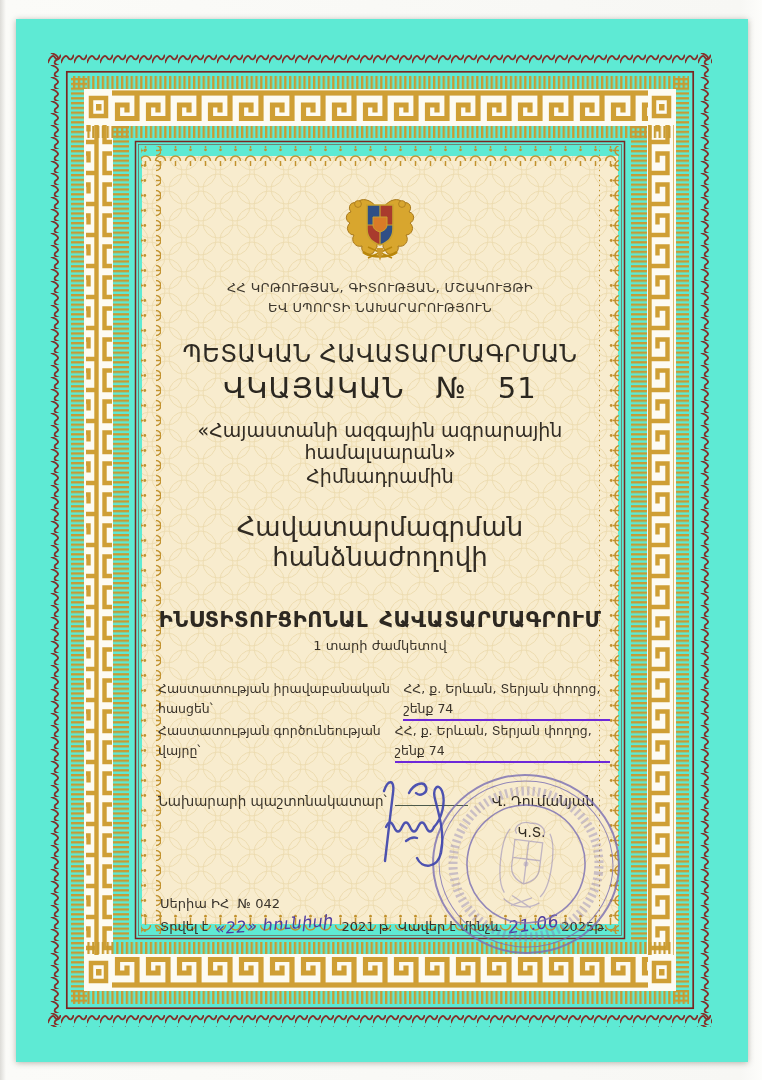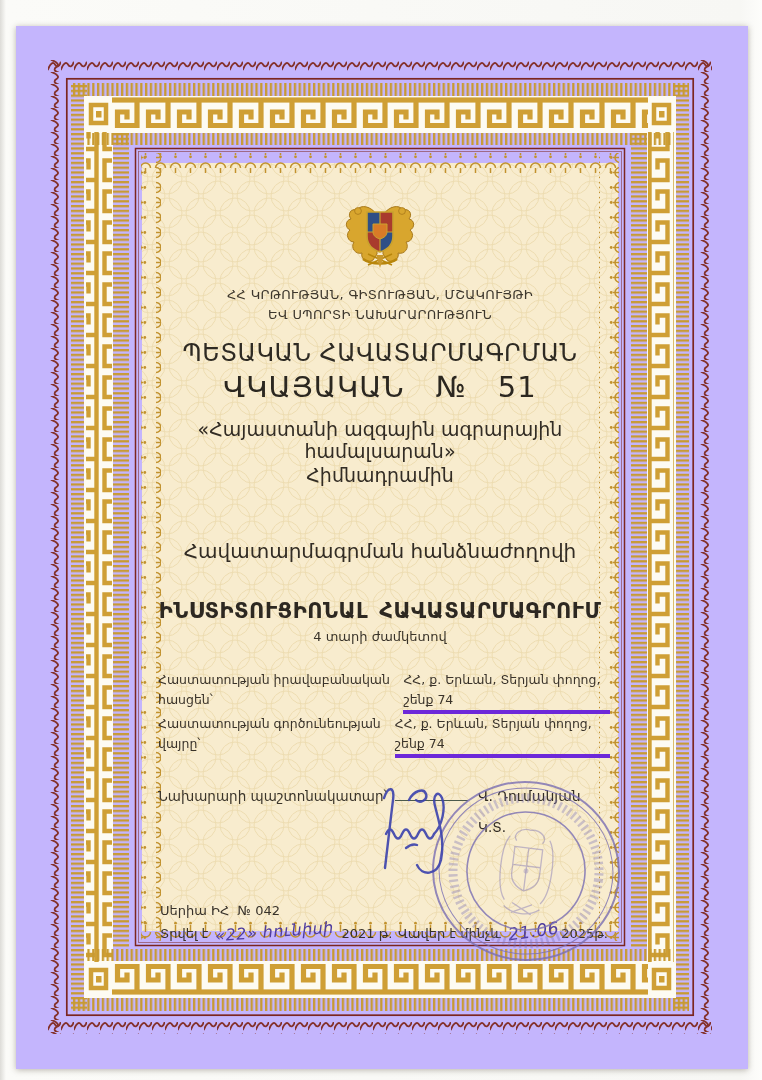--- a/index.html
+++ b/index.html
@@ -3,48 +3,48 @@
 <meta charset="utf-8">
 <style>
   html,body{margin:0;padding:0;}
   body{
     width:762px;height:1080px;overflow:hidden;position:relative;
     background:linear-gradient(90deg,#dddcd8 0,#fbfbf8 6px,#f7f7f4 740px,#fdfdfb 100%);
     font-family:"DejaVu Sans",sans-serif;color:#3a342a;
     -webkit-font-smoothing:antialiased;
   }
   .paper{
-    position:absolute;left:16px;top:26px;width:732px;height:1043px;
-    background:#c4b5fd;
+    position:absolute;left:16px;top:19px;width:732px;height:1043px;
+    background:#5eead4;
     box-shadow:0 1px 6px rgba(60,50,30,.35);
   }
   .frame{position:absolute;left:32px;top:34px;width:664px;height:974px;}
   .content{
     position:absolute;left:134px;top:167px;width:460px;height:752px;
     text-align:center;z-index:2;
   }
   [data-bind]{white-space:pre-wrap;}
   .ministry{margin-top:7px;font-size:13px;line-height:1.55;letter-spacing:.3px;color:#3d372d;font-weight:500;}
-  .title1{margin-top:14px;font-size:24px;letter-spacing:.5px;color:#2e2a23;font-weight:500;}
+  .title1{margin-top:22px;font-size:24px;letter-spacing:.5px;color:#2e2a23;font-weight:500;}
   .title2{margin-top:3px;font-size:29px;letter-spacing:1px;color:#2b2720;font-weight:500;}
   .certify{margin-top:25px;font-size:13.5px;color:#3d362c;}
   .org1{margin-top:14px;font-size:19px;color:#322c24;}
   .org2{font-size:19px;color:#322c24;margin-top:2px;}
-  .commission{margin-top:53px;font-size:20px;color:#322c24;}
+  .commission{margin-top:25px;font-size:26px;color:#322c24;}
   .decision{margin-top:16px;font-size:14px;color:#38322a;}
   .accred{margin-top:36px;font-size:21px;font-weight:bold;letter-spacing:.5px;color:#2d2821;}
   .term{margin-top:6px;font-size:13px;}
   .addresses{margin-top:26px;text-align:left;padding-left:8px;font-size:12.5px;line-height:1.6;color:#3a332a;}
   .addr-row{display:flex;align-items:baseline;}
   .addr-label{margin-right:6px;}
-  .addr-value{border-bottom:4px solid #6d28d9;}
+  .addr-value{border-bottom:2px solid #6d28d9;}
   .sig-row{margin-top:30px;display:flex;align-items:baseline;text-align:left;padding-left:8px;position:relative;z-index:6;}
   .sig-label{font-size:13.5px;flex:0 0 auto;}
   .sig-line{flex:1 1 auto;border-bottom:1.5px solid #4c5a4c;margin:0 10px 3px 8px;height:12px;position:relative;max-width:130px;}
-  .sig-right{width:132px;text-align:left;flex:0 0 auto;}
+  .sig-right{width:132px;text-align:center;flex:0 0 auto;}
   .sig-name{font-size:14px;color:#322c24;padding-right:2px;}
   .sig-kt{font-size:13.5px;margin-top:15px;padding-right:25px;color:#322c24;}
   .cert-footer{position:absolute;left:10px;right:2px;top:710px;font-size:13px;color:#38322a;text-align:left;}
   .foot-row2{display:flex;justify-content:space-between;margin-top:4px;align-items:baseline;}
   .hand{
     display:inline-block;font-style:italic;color:#4f3da0;
     transform:rotate(-4deg);font-size:16px;letter-spacing:.5px;margin:0 3px;position:relative;top:-1px;
   }
   .hand-valid{transform:rotate(-8deg);font-size:17px;margin-right:-2px;}
   .coa{margin-top:9px;}
@@ -210,21 +210,21 @@
     <div class="title1" data-bind="title.line1">ՊԵՏԱԿԱՆ ՀԱՎԱՏԱՐՄԱԳՐՄԱՆ</div>
     <div class="title2" data-bind="title.line2">ՎԿԱՅԱԿԱՆ  №  51</div>
 
 
     <div class="org1" data-bind="body.organization_line1">«Հայաստանի ազգային ագրարային համալսարան»</div>
     <div class="org2" data-bind="body.organization_line2">Հիմնադրամին</div>
 
     <div class="commission" data-bind="body.commission_line">Հավատարմագրման հանձնաժողովի</div>
 
     <div class="accred" data-bind="body.accreditation_type">ԻՆՍՏԻՏՈՒՑԻՈՆԱԼ ՀԱՎԱՏԱՐՄԱԳՐՈՒՄ</div>
-    <div class="term" data-bind="body.accreditation_term">4 տարի ժամկետով</div>
+    <div class="term" data-bind="body.accreditation_term">1 տարի ժամկետով</div>
 
     <div class="addresses">
       <div class="addr-row">
         <span class="addr-label" data-bind="addresses.legal_label">Հաստատության իրավաբանական հասցեն՝</span>
         <span class="addr-value" data-bind="addresses.legal_value">ՀՀ, ք. Երևան, Տերյան փողոց, շենք 74</span>
       </div>
       <div class="addr-row">
         <span class="addr-label" data-bind="addresses.activity_label">Հաստատության գործունեության վայրը՝</span>
         <span class="addr-value" data-bind="addresses.activity_value">ՀՀ, ք. Երևան, Տերյան փողոց, շենք 74</span>
       </div>

